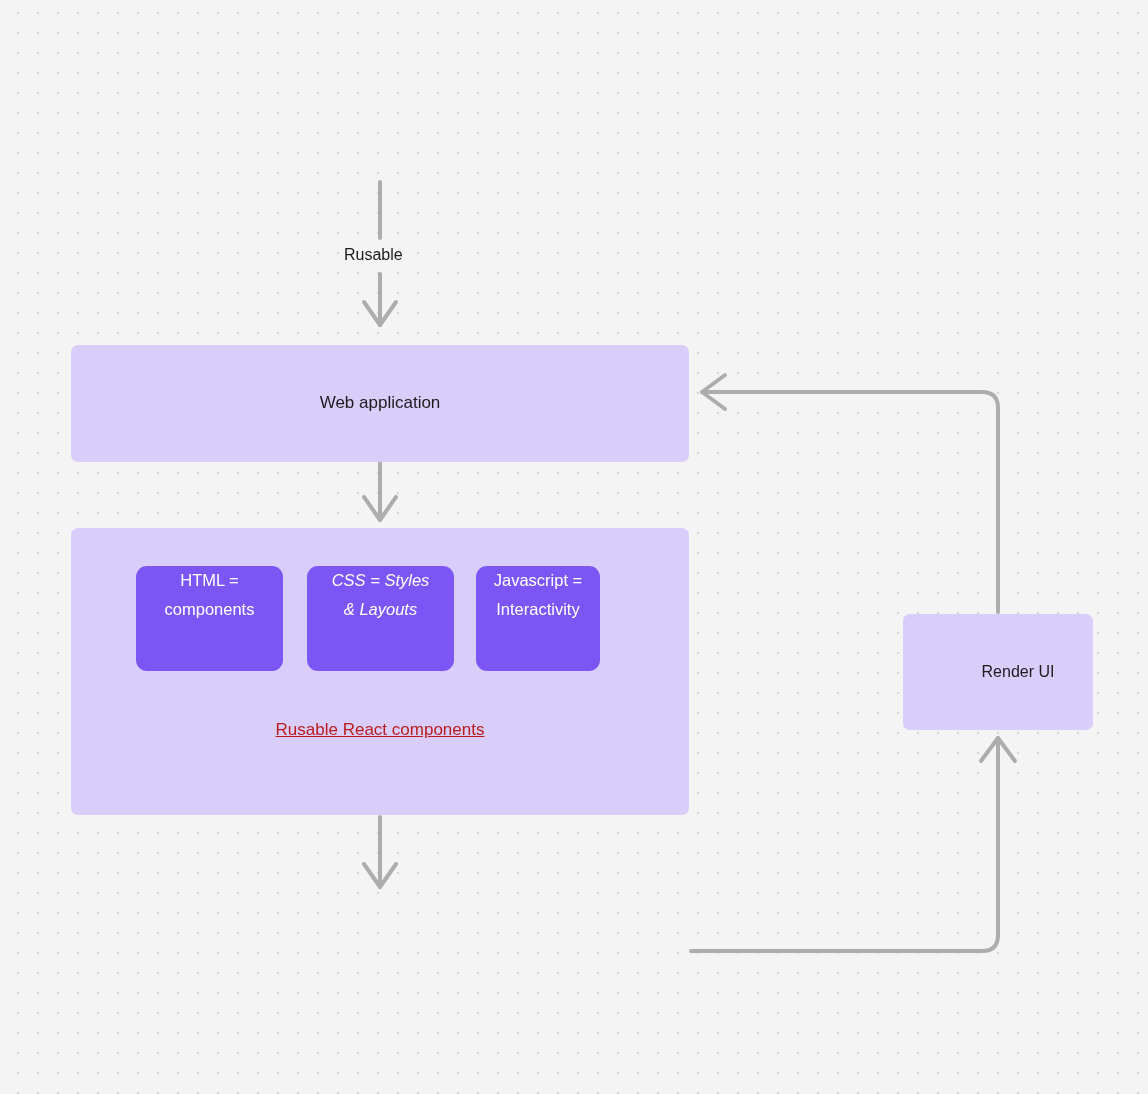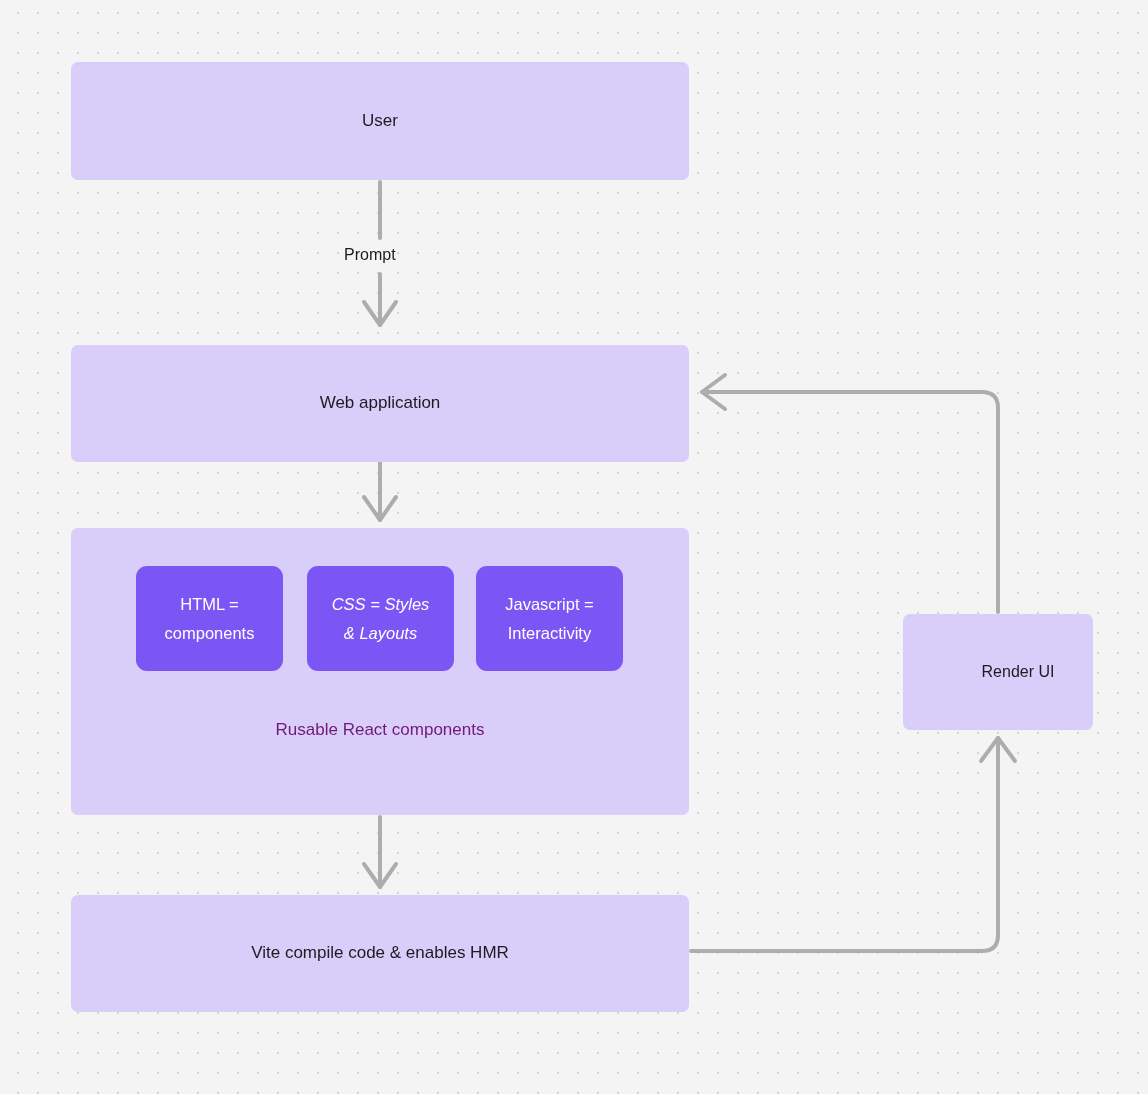--- a/index.html
+++ b/index.html
@@ -50,42 +50,43 @@
     display: block;
   }
   #node-vite     { left: 71px;  top: 895px; width: 618px; height: 117px; }
   #node-render   { left: 903px; top: 614px; width: 190px; height: 116px; font-size: 16px; padding-left: 40px; }
 
   
   .chip {
     position: absolute;
     box-sizing: border-box;
     display: flex;
-    align-items: center;
+    align-items: flex-start;
     justify-content: center;
     background: #7c56f4;
     color: #ffffff;
     border-radius: 11px;
     font-size: 16.5px;
     line-height: 1.75;
     text-align: center;
     padding: 0 8px;
   }
   #chip-html { left: 65px;  top: 38px; width: 147px; height: 105px; }
   #chip-css  { left: 236px; top: 38px; width: 147px; height: 105px; font-style: italic; }
-  #chip-js   { left: 405px; top: 38px; width: 147px; height: 105px; }
+  #chip-js   { left: 405px; top: 38px; width: 124px; height: 105px; }
 
   #components-caption {
     position: absolute;
     left: 0;
     right: 0;
     top: 190px;
     text-align: center;
     font-size: 17px;
-    color: #701a75;
+    color: #b91c1c;
+    text-decoration: underline;
   }
 
   
   .edge-label {
     position: absolute;
     font-size: 16px;
     color: #1d1b20;
     background: transparent;
     white-space: nowrap;
   }
@@ -128,25 +129,22 @@
         <path d="M981,761 L998,738 L1015,761"></path>
       </g>
 
       <g>
         <path d="M998,612 L998,408 Q998,392 982,392 L702,392"></path>
         <path d="M725,375 L702,392 L725,409"></path>
       </g>
     </g>
   </svg>
 
-  <div class="node" id="node-user">
-    <span class="node-label">User</span>
-  </div>
 
-  <div class="edge-label" id="label-prompt">Prompt</div>
+  <div class="edge-label" id="label-prompt">Rusable</div>
 
   <div class="node" id="node-webapp">
     <span class="node-label">Web application</span>
   </div>
 
   <div class="node" id="node-components">
 
     <div class="chip" id="chip-html">
       <span>
         <span>HTML =</span><br>
@@ -164,21 +162,18 @@
     <div class="chip" id="chip-js">
       <span>
         <span>Javascript =</span><br>
         <span>Interactivity</span>
       </span>
     </div>
 
     <div id="components-caption">Rusable React components</div>
   </div>
 
-  <div class="node" id="node-vite">
-    <span class="node-label">Vite compile code &amp; enables HMR</span>
-  </div>
 
   <div class="node" id="node-render">
     <span class="node-label">Render UI</span>
   </div>
 
 </div>
 
 </body></html>

